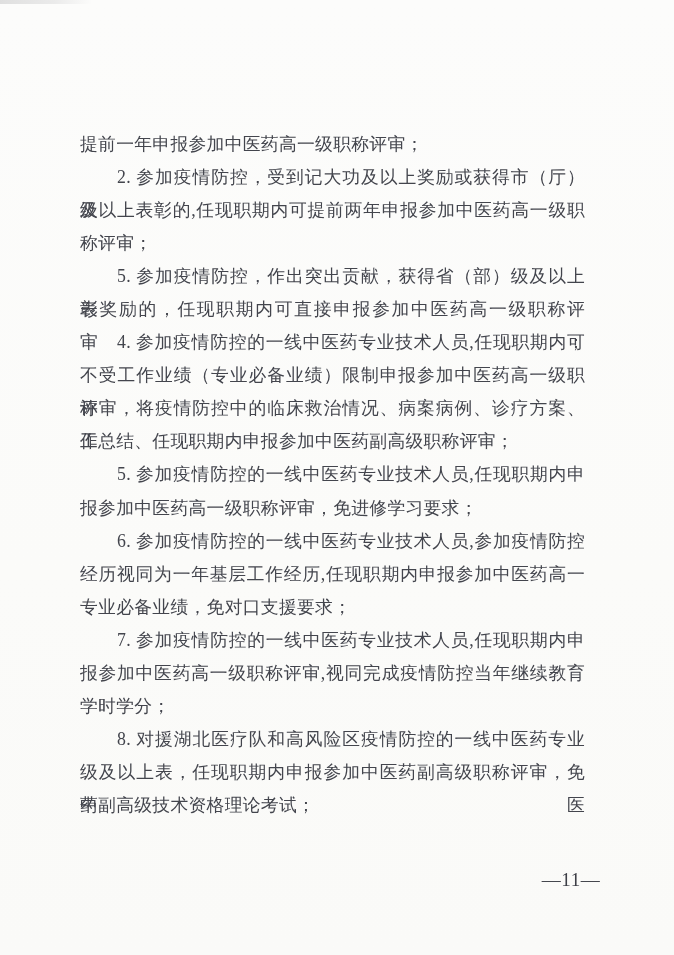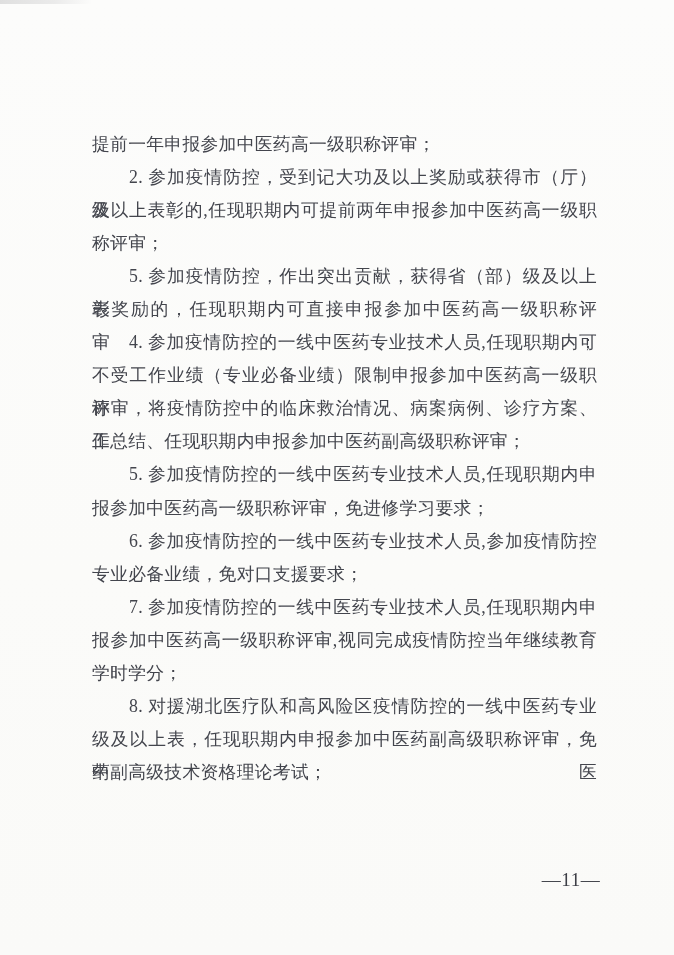--- a/index.html
+++ b/index.html
@@ -20,21 +20,21 @@
     position: absolute;
     left: 0;
     top: 0;
     width: 92px;
     height: 4px;
     background: linear-gradient(90deg, #dcdcdc 0%, #e9e9e9 60%, rgba(235,235,235,0) 100%);
     opacity: 0.9;
   }
   .text-block {
     position: absolute;
-    left: 92px;
+    left: 80px;
     top: 128px;
     width: 505px;
     color: #43454d;
     font-size: 17.8px;
     letter-spacing: 0.3px;
   }
   .line {
     height: 33.05px;
     line-height: 33.05px;
     white-space: pre;
@@ -72,20 +72,21 @@
     <div class="line">称评审；</div>
     <div class="line indent fill">5. 参加疫情防控，作出突出贡献，获得省（部）级及以上表</div>
     <div class="line fill">彰奖励的，任现职期内可直接申报参加中医药高一级职称评审；</div>
     <div class="line indent fill">4. 参加疫情防控的一线中医药专业技术人员,任现职期内可</div>
     <div class="line fill">不受工作业绩（专业必备业绩）限制申报参加中医药高一级职称</div>
     <div class="line fill">评审，将疫情防控中的临床救治情况、病案病例、诊疗方案、工</div>
     <div class="line">作总结、任现职期内申报参加中医药副高级职称评审；</div>
     <div class="line indent fill">5. 参加疫情防控的一线中医药专业技术人员,任现职期内申</div>
     <div class="line">报参加中医药高一级职称评审，免进修学习要求；</div>
     <div class="line indent fill">6. 参加疫情防控的一线中医药专业技术人员,参加疫情防控</div>
+    <div class="line fill">经历视同为一年基层工作经历,任现职期内申报参加中医药高一</div>
     <div class="line">专业必备业绩，免对口支援要求；</div>
     <div class="line indent fill">7. 参加疫情防控的一线中医药专业技术人员,任现职期内申</div>
     <div class="line fill">报参加中医药高一级职称评审,视同完成疫情防控当年继续教育</div>
     <div class="line">学时学分；</div>
     <div class="line indent fill">8. 对援湖北医疗队和高风险区疫情防控的一线中医药专业</div>
     <div class="line fill">级及以上表，任现职期内申报参加中医药副高级职称评审，免中医</div>
     <div class="line">药副高级技术资格理论考试；</div>
   </div>
 
   <div class="page-number">—11—</div>

